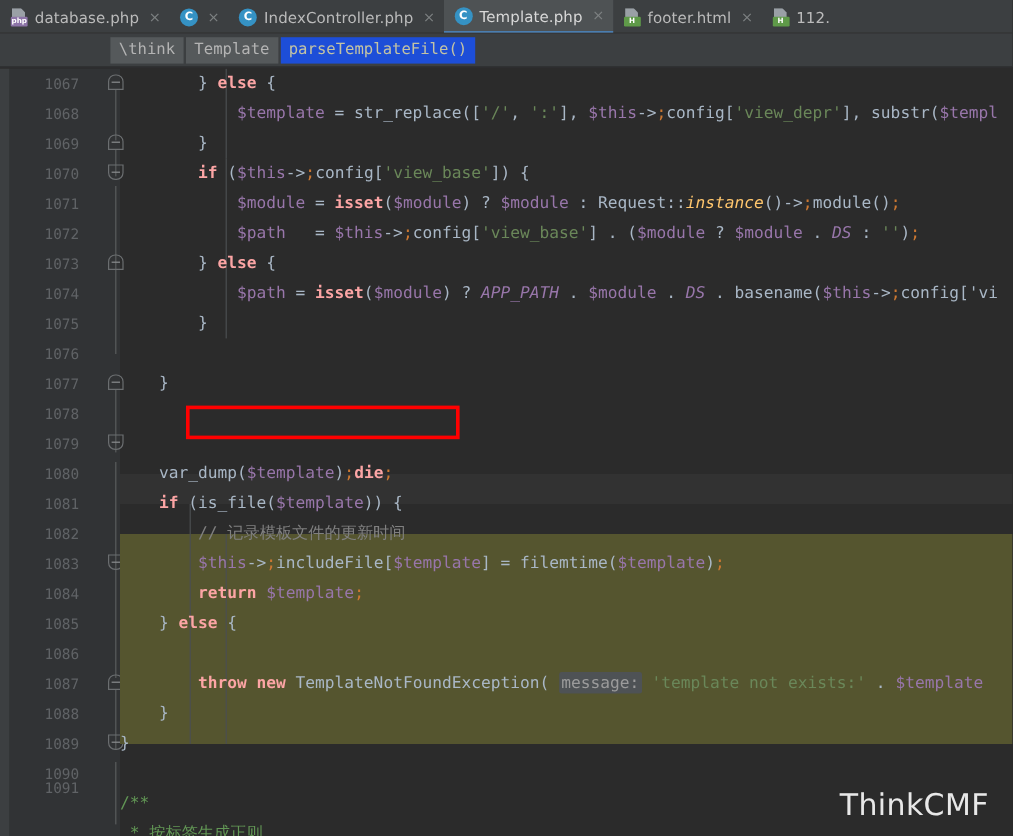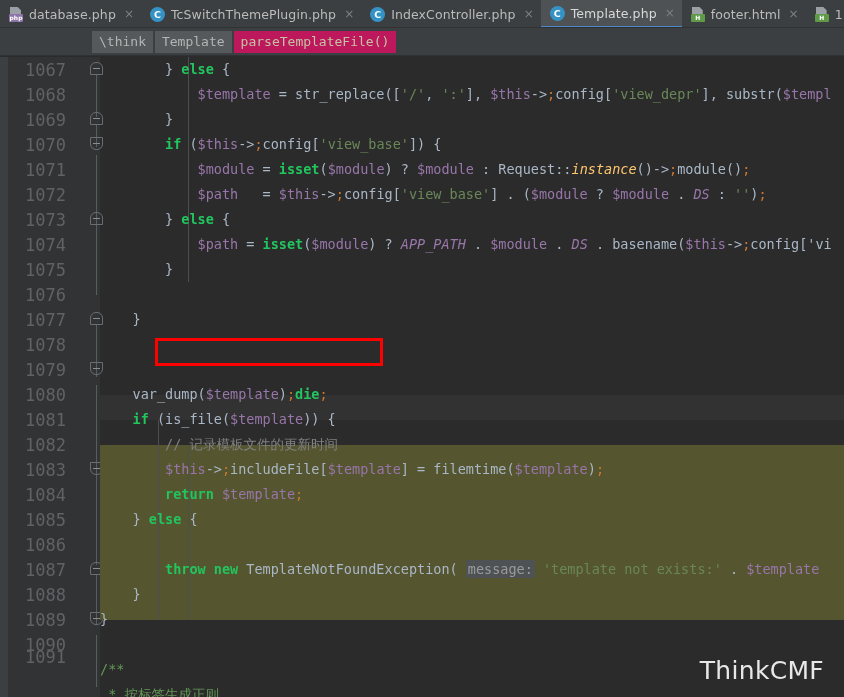--- a/index.html
+++ b/index.html
@@ -93,21 +93,21 @@
   }
   .crumb {
     font-family: "DejaVu Sans Mono", monospace;
     font-size: 13px;
     color: #b4b4b4;
     background: #55595b;
     padding: 3px 7px 4px 7px;
     margin-right: 2px;
     white-space: nowrap;
   }
-  .crumb.hl { background: #be185d; color: #c3c3a4; }
+  .crumb.hl { background: #1d4ed8; color: #c3c3a4; }
 
   
   .editor {
     position: absolute; top: 57px; left: 0;
     width: 844px; height: 640px;
     background: #2b2b2b;
     overflow: hidden;
   }
   .leftstrip {
     position: absolute; left: 0; top: 0;
@@ -135,21 +135,21 @@
     position: absolute; left: 0;
     width: 92px; height: 25px;
     display: flex; align-items: center;
   }
   .lnum {
     width: 66px;
     text-align: right;
     padding-right: 8px;
     color: #606366;
     font-family: "DejaVu Sans Mono", monospace;
-    font-size: 17px;
+    font-size: 12px;
   }
   .foldzone {
     position: absolute; left: 78px; top: 0;
     width: 22px; height: 640px;
   }
   .foldline {
     position: absolute; left: 10px;
     width: 1px;
     background: #5a5d5e;
   }
@@ -183,21 +183,21 @@
   }
   .hl-olive { background: #55552f; }
   .hl-row   { background: #323232; }
   .indentguide {
     position: absolute;
     width: 1px;
     background: #4b4f51;
   }
 
   
-  .kw   { color: #22c55e; font-weight: bold; }
+  .kw   { color: #fca5a5; font-weight: bold; }
   .var  { color: #9876aa; }
   .str  { color: #6a8759; }
   .cmt  { color: #808080; }
   .doc  { color: #629755; }
   .cnst { color: #9876aa; font-style: italic; }
   .ital { color: #ffc66d; font-style: italic; }
   .semi { color: #cc7832; }
   .param {
     background: #4e5255;
     color: #9b9b9b;
@@ -234,21 +234,20 @@
       <span class="ficon">
         <span class="page"></span>
           <span class="badge php">php</span>
       </span>
       <span class="tlabel">database.php</span>
       <span class="tclose">×</span>
     </div>
 
     <div class="tab">
       <span class="cicon">C</span>
-      <span class="tlabel">TcSwitchThemePlugin.php</span>
       <span class="tclose">×</span>
     </div>
 
     <div class="tab">
       <span class="cicon">C</span>
       <span class="tlabel">IndexController.php</span>
       <span class="tclose">×</span>
     </div>
 
     <div class="tab active">

